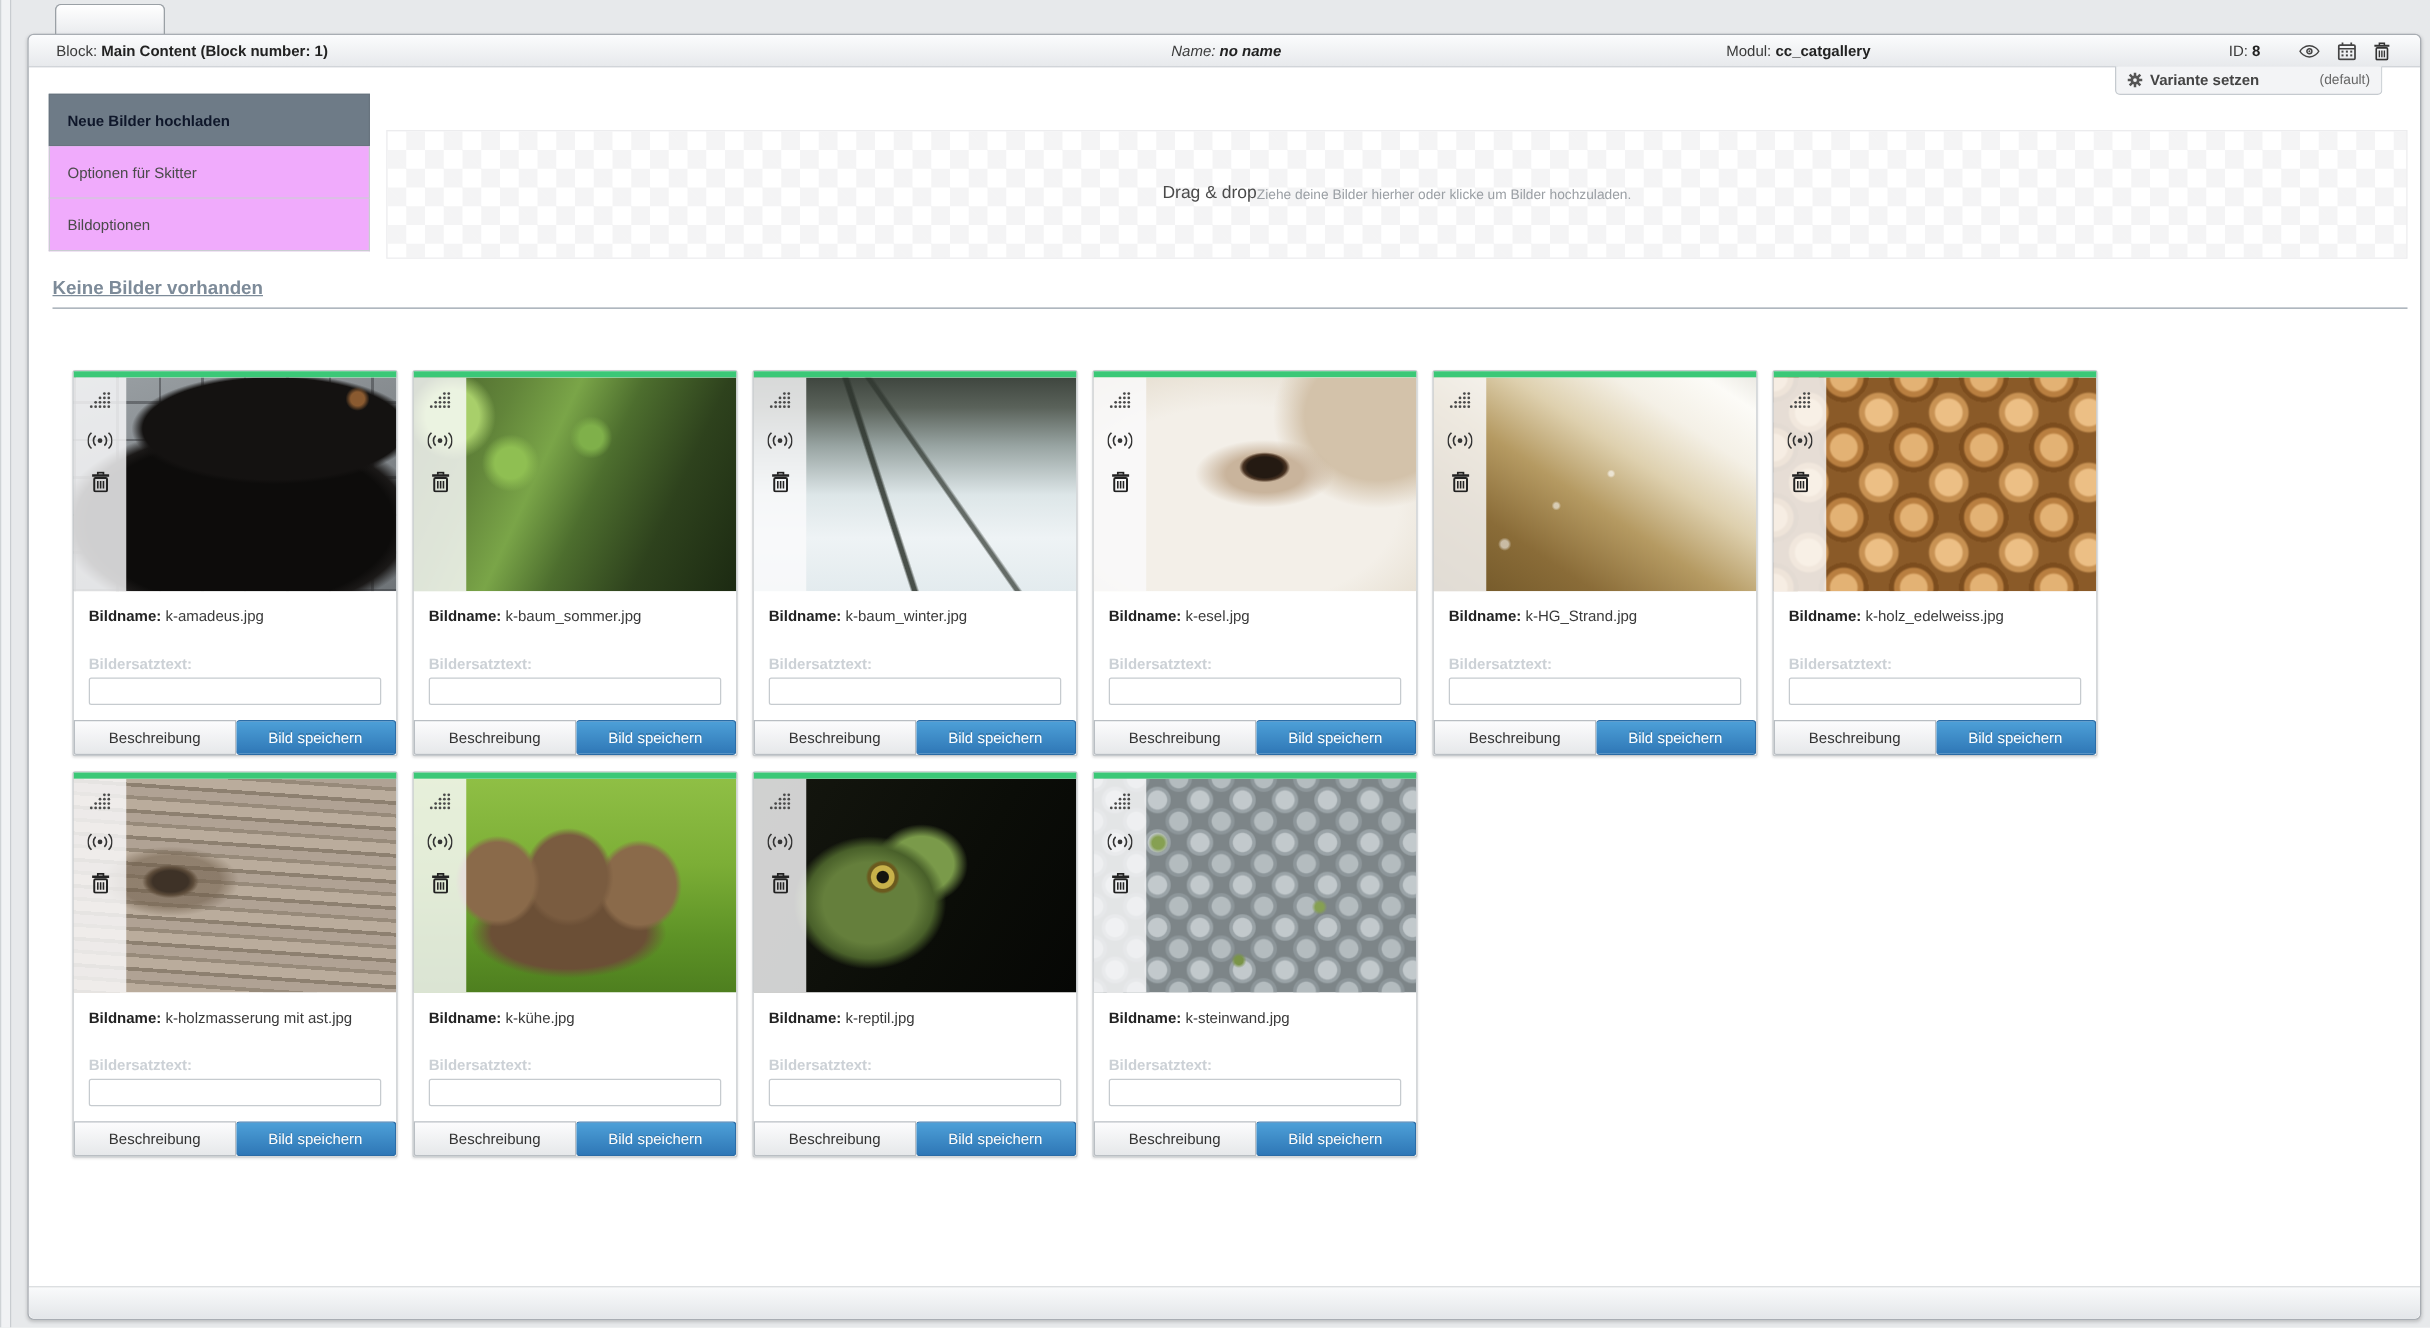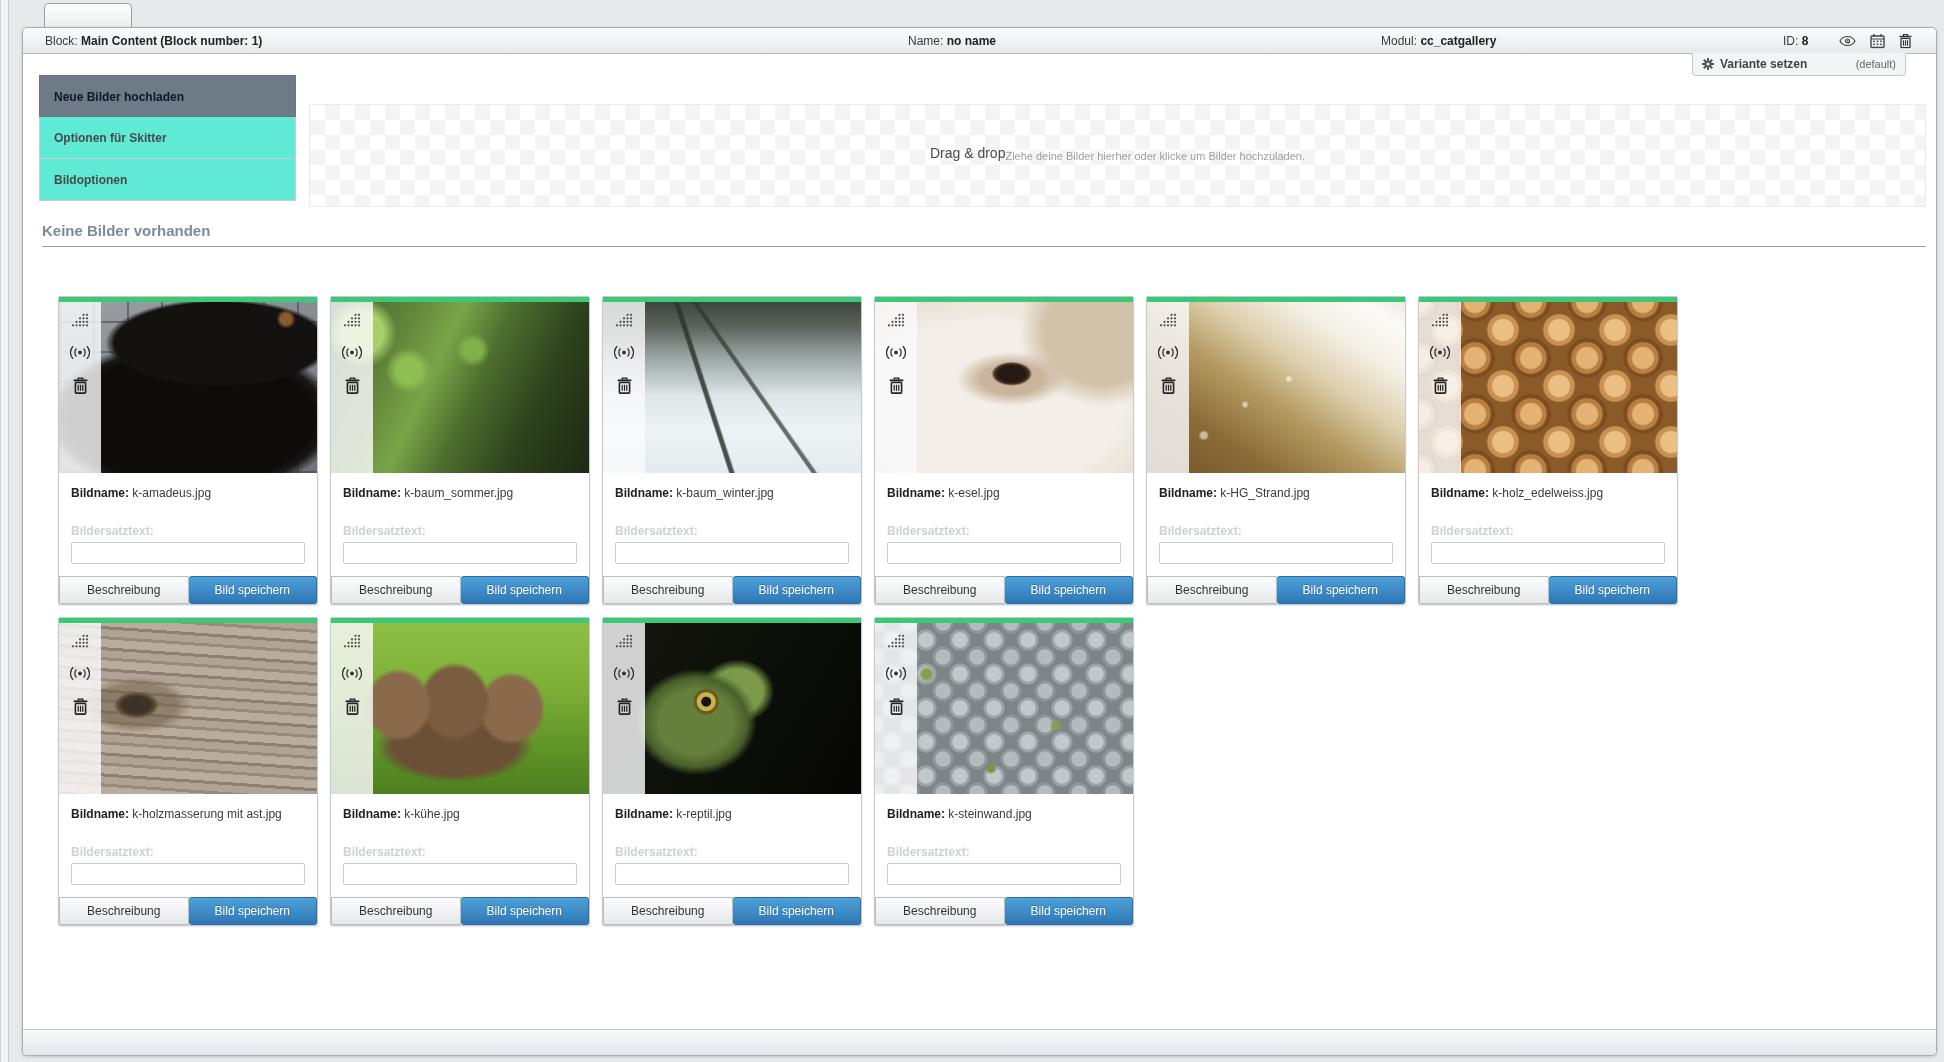--- a/index.html
+++ b/index.html
@@ -20,60 +20,60 @@
   .panel { position:absolute; left:22px; top:27px; width:1915px; height:1029px;
     background:#fff; border:1px solid #a8adb3; border-radius:5px;
     box-shadow:0 1px 3px rgba(0,0,0,.18); }
 
   .panel-header { position:relative; height:26px;
     background:linear-gradient(#fbfcfd,#e7e9ec);
     border-bottom:1px solid #b4b9bf; border-radius:5px 5px 0 0; }
   .hdr-group { position:absolute; top:50%; transform:translateY(-50%); white-space:nowrap; color:#3a3a3a; }
   .hdr-group b { color:#222; }
   .g-block { left:22px; }
-  .g-name  { left:885px; }
+  .g-name  { left:914px;font-style:italic; }
   .g-modul { left:1358px; }
   .g-id    { left:1760px; }
   .hdr-icons { position:absolute; right:24px; top:50%; transform:translateY(-50%);
     display:flex; gap:14px; align-items:center; }
   .hdr-icons svg { display:block; cursor:pointer; }
 
   
   .variant-box { position:absolute; top:25px; right:30px; width:214px; height:23px;
     background:#f3f4f6; border:1px solid #c5cacf; border-top:none;
     border-radius:0 0 4px 4px; display:flex; align-items:center;
     padding:0 9px; gap:6px; cursor:pointer; }
   .variant-box .vlabel { font-weight:bold; color:#444; }
   .variant-box .vbadge { margin-left:auto; color:#666; font-size:11px; }
 
   
   .tabs-col { position:absolute; left:16px; top:47px; width:257px; }
   .vtab { height:42px; line-height:42px; padding-left:14px; font-size:12px;
-    color:#4a4a4a; background:#5eead4; border:1px solid #c9cdd1; border-top:none;
-    cursor:pointer;font-weight:bold; }
+    color:#4a4a4a; background:#f0abfc; border:1px solid #c9cdd1; border-top:none;
+    cursor:pointer; }
   .vtab:first-child { border-top:1px solid #c9cdd1; }
   .vtab.active { background:#6e7b87; color:#0f172a; border-color:#68747f; font-weight:bold; }
 
   
   .dropzone { position:absolute; left:286px; top:76px; width:1617px; height:103px;
     background-color:#fff;
     background-image:
       linear-gradient(45deg,#f4f4f5 25%,transparent 25%,transparent 75%,#f4f4f5 75%),
       linear-gradient(45deg,#f4f4f5 25%,transparent 25%,transparent 75%,#f4f4f5 75%);
     background-size:30px 30px; background-position:0 0,15px 15px;
     border:1px solid #ececee;
     display:flex; flex-direction:row; align-items:center; justify-content:center;
     cursor:pointer; }
   .dz-title { font-size:14px; color:#4a4a4a; margin-bottom:5px; }
   .dz-sub { font-size:11px; color:#9a9fa4; }
 
   
   .section-head { position:absolute; left:19px; top:194px; width:1884px;
     border-bottom:1px solid #95a0aa; padding-bottom:7px; }
-  .section-head h2 { font-size:15px; font-weight:bold; color:#7d8b99; }
+  .section-head h2 { font-size:15px; font-weight:bold; color:#7d8b99;text-decoration:underline; }
 
   
   .cards { position:absolute; left:35px; top:268px; width:1860px;
     display:flex; flex-wrap:wrap; column-gap:37px; row-gap:75px;gap:12px; }
   .card { width:260px; background:#fff; border:1px solid #c6cacd; border-radius:2px;
     box-shadow:0 1px 2px rgba(0,0,0,.10); }
   .card-green { height:5px; background:#3bc877; }
   .card-media { position:relative; height:171px; overflow:hidden; }
   .thumb { position:absolute; inset:0; }
   .icon-strip { position:absolute; left:0; top:0; bottom:0; width:42px;

